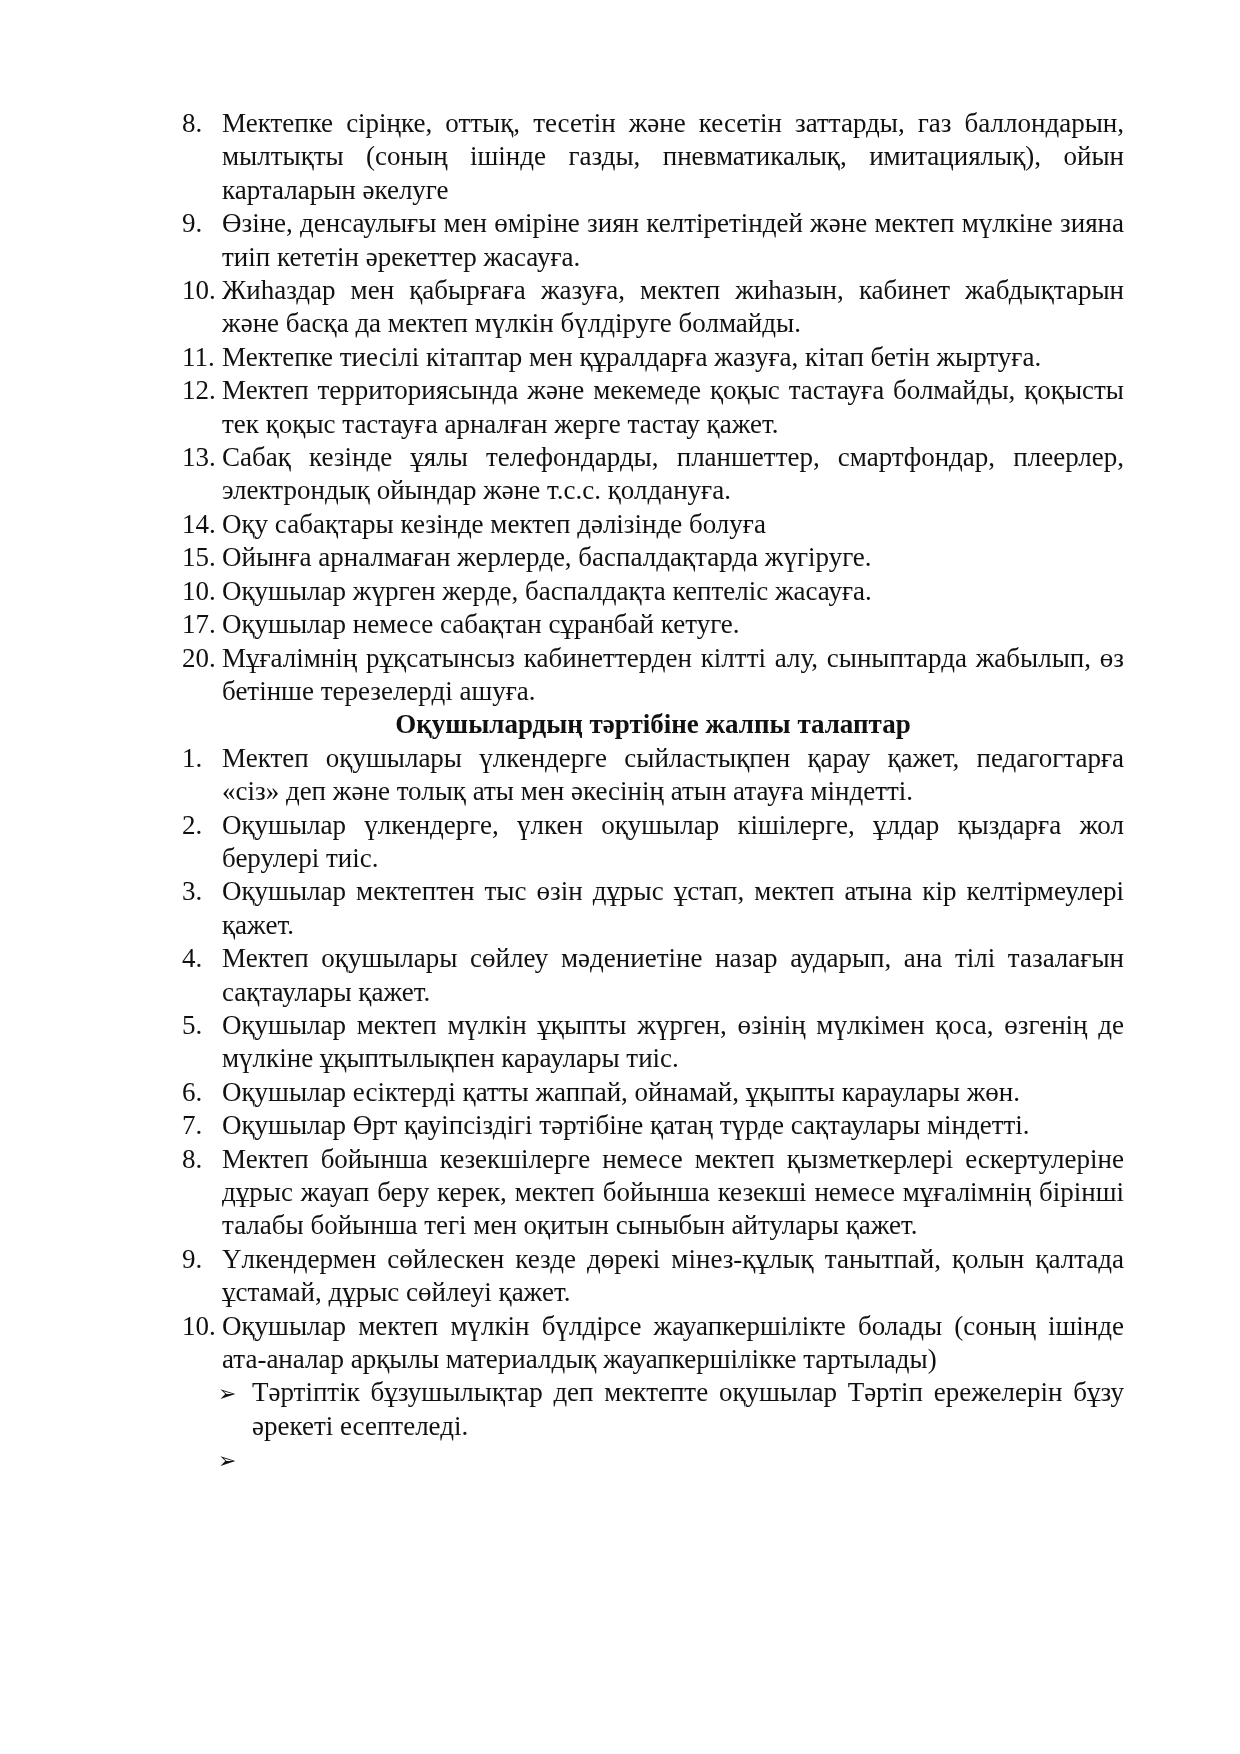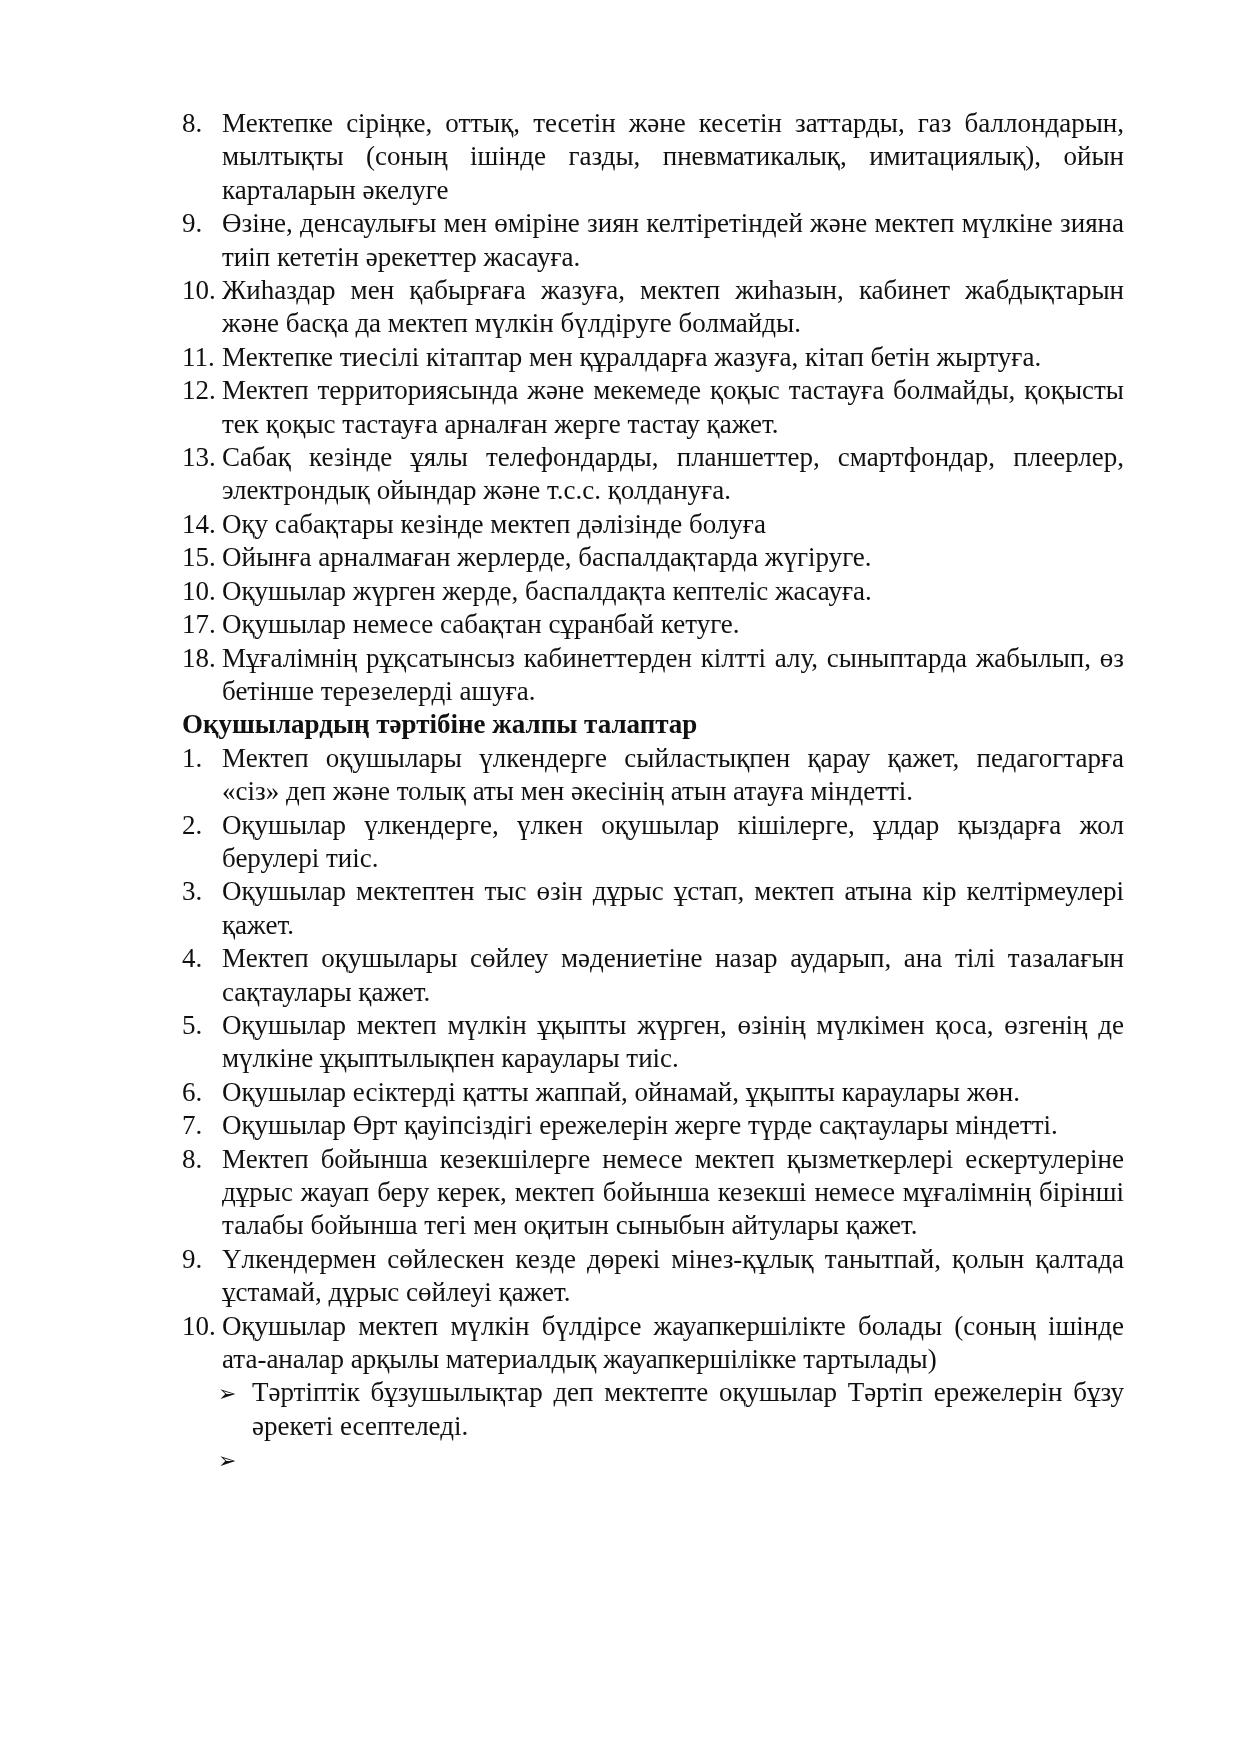--- a/index.html
+++ b/index.html
@@ -5,51 +5,51 @@
   html, body { margin: 0; padding: 0; background: #ffffff; }
   body { width: 1240px; height: 1754px; position: relative; overflow: hidden; }
   .page {
     position: absolute; left: 0; top: 0; width: 1240px; height: 1754px; background: #fff;
     font-family: "Liberation Serif", "DejaVu Serif", serif; color: #111;
     font-size: 27px; line-height: 33.4px;
   }
   .block { position: absolute; left: 182px; width: 942px; }
   .item { position: relative; padding-left: 40px; text-align: justify; text-align-last: left; }
   .num { position: absolute; left: 0; top: 0; }
-  .heading { text-align: left; font-weight: bold; width: 100%; }
+  .heading { text-align: center; font-weight: bold; width: 100%; }
   .bullet-item { position: relative; padding-left: 70px; text-align: justify; text-align-last: left; }
   .arrow { position: absolute; left: 36px; top: 1px; font-size: 22px; }
 </style>
 </head>
 <body>
 
 <div class="page">
 
   <div class="block" style="top:107px;">
     <div class="item"><span class="num">8.</span><span>Мектепке сіріңке, оттық, тесетін және кесетін заттарды, газ баллондарын, мылтықты (соның ішінде газды, пневматикалық, имитациялық), ойын карталарын әкелуге</span></div>
     <div class="item"><span class="num">9.</span><span>Өзіне, денсаулығы мен өміріне зиян келтіретіндей және мектеп мүлкіне зияна тиіп кететін әрекеттер жасауға.</span></div>
     <div class="item"><span class="num">10.</span><span>Жиhаздар мен қабырғаға жазуға, мектеп жиhазын, кабинет жабдықтарын және басқа да мектеп мүлкін бүлдіруге болмайды.</span></div>
     <div class="item"><span class="num">11.</span><span>Мектепке тиесілі кітаптар мен құралдарға жазуға, кітап бетін жыртуға.</span></div>
     <div class="item"><span class="num">12.</span><span>Мектеп территориясында және мекемеде қоқыс тастауға болмайды, қоқысты тек қоқыс тастауға арналған жерге тастау қажет.</span></div>
     <div class="item"><span class="num">13.</span><span>Сабақ кезінде ұялы телефондарды, планшеттер, смартфондар, плеерлер, электрондық ойындар және т.с.с. қолдануға.</span></div>
     <div class="item"><span class="num">14.</span><span>Оқу сабақтары кезінде мектеп дәлізінде болуға</span></div>
     <div class="item"><span class="num">15.</span><span>Ойынға арналмаған жерлерде, баспалдақтарда жүгіруге.</span></div>
     <div class="item"><span class="num">10.</span><span>Оқушылар жүрген жерде, баспалдақта кептеліс жасауға.</span></div>
     <div class="item"><span class="num">17.</span><span>Оқушылар немесе сабақтан сұранбай кетуге.</span></div>
-    <div class="item"><span class="num">18.</span><span>Мұғалімнің рұқсатынсыз кабинеттерден кілтті алу, сыныптарда жабылып, өз бетінше терезелерді ашуға.</span></div>
+    <div class="item"><span class="num">20.</span><span>Мұғалімнің рұқсатынсыз кабинеттерден кілтті алу, сыныптарда жабылып, өз бетінше терезелерді ашуға.</span></div>
 
     <div class="heading">Оқушылардың тәртібіне жалпы талаптар</div>
 
     <div class="item"><span class="num">1.</span><span>Мектеп оқушылары үлкендерге сыйластықпен қарау қажет, педагогтарға «сіз» деп және толық аты мен әкесінің атын атауға міндетті.</span></div>
     <div class="item"><span class="num">2.</span><span>Оқушылар үлкендерге, үлкен оқушылар кішілерге, ұлдар қыздарға жол берулері тиіс.</span></div>
     <div class="item"><span class="num">3.</span><span>Оқушылар мектептен тыс өзін дұрыс ұстап, мектеп атына кір келтірмеулері  қажет.</span></div>
     <div class="item"><span class="num">4.</span><span>Мектеп оқушылары сөйлеу мәдениетіне назар аударып, ана тілі тазалағын сақтаулары қажет.</span></div>
     <div class="item"><span class="num">5.</span><span>Оқушылар мектеп мүлкін ұқыпты жүрген, өзінің мүлкімен қоса, өзгенің де мүлкіне ұқыптылықпен караулары тиіс.</span></div>
     <div class="item"><span class="num">6.</span><span>Оқушылар есіктерді қатты жаппай, ойнамай, ұқыпты караулары жөн.</span></div>
-    <div class="item"><span class="num">7.</span><span>Оқушылар Өрт қауіпсіздігі ережелерін жерге түрде сақтаулары міндетті.</span></div>
+    <div class="item"><span class="num">7.</span><span>Оқушылар Өрт қауіпсіздігі тәртібіне қатаң түрде сақтаулары міндетті.</span></div>
     <div class="item"><span class="num">8.</span><span>Мектеп бойынша кезекшілерге немесе мектеп қызметкерлері ескертулеріне дұрыс жауап беру керек, мектеп бойынша кезекші немесе мұғалімнің бірінші талабы бойынша тегі мен оқитын сыныбын айтулары қажет.</span></div>
     <div class="item"><span class="num">9.</span><span>Үлкендермен сөйлескен кезде дөрекі мінез-құлық танытпай, қолын қалтада ұстамай, дұрыс сөйлеуі қажет.</span></div>
     <div class="item"><span class="num">10.</span><span>Оқушылар мектеп мүлкін бүлдірсе  жауапкершілікте болады (соның ішінде ата-аналар арқылы материалдық жауапкершілікке тартылады)</span></div>
 
 
     <div class="bullet-item"><span class="arrow">➢</span><span>Тәртіптік бұзушылықтар деп мектепте оқушылар Тәртіп ережелерін бұзу әрекеті есептеледі.</span></div>
     <div class="bullet-item"><span class="arrow">➢</span></div>
   </div>
 
 </div>

